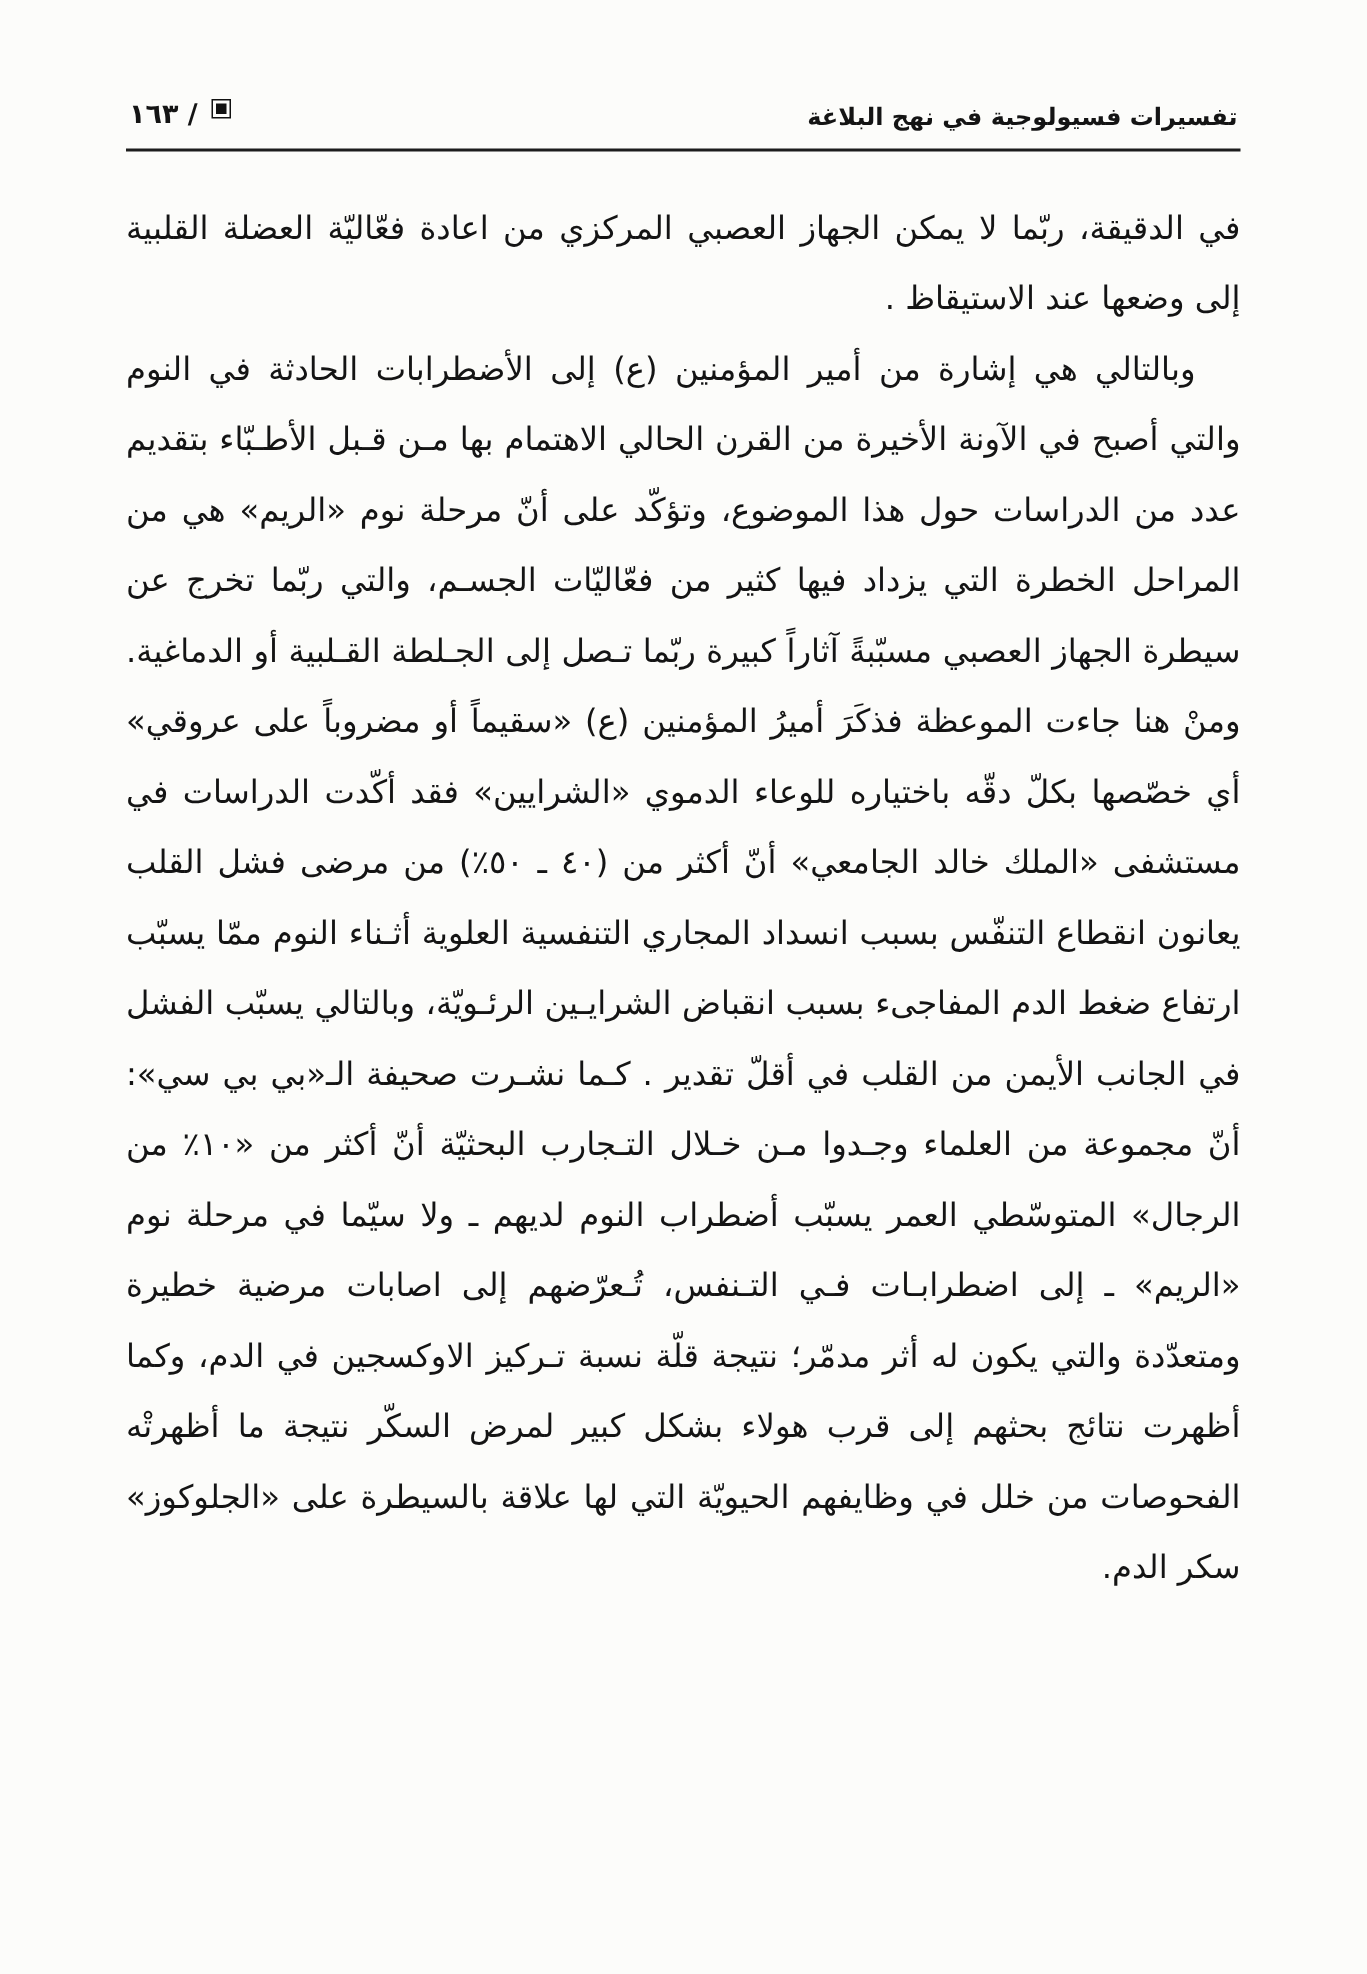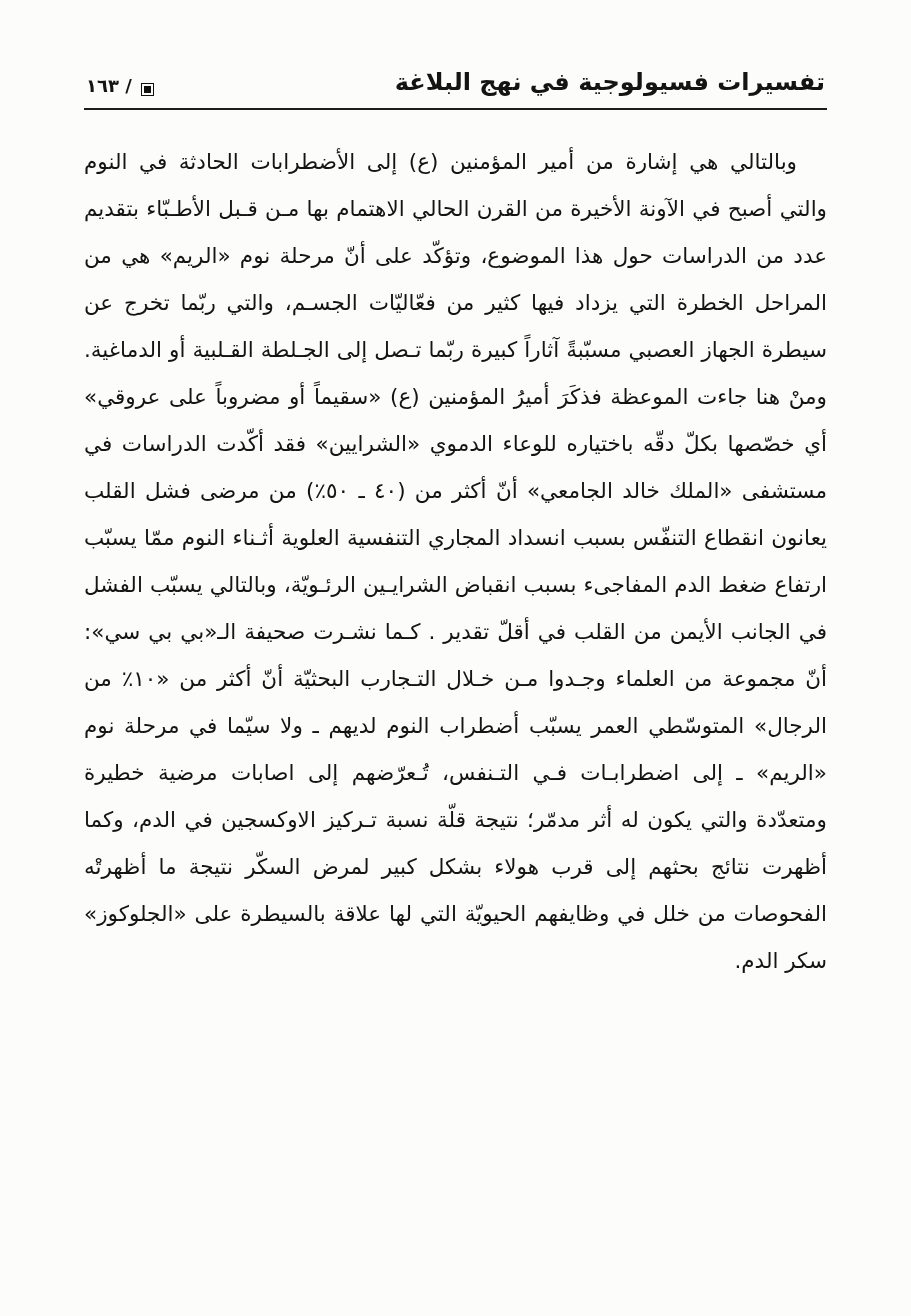--- a/index.html
+++ b/index.html
@@ -20,27 +20,27 @@
     font-family: "DejaVu Sans", sans-serif;
     overflow: hidden;
   }
   .header {
     display: flex;
     align-items: flex-end;
     justify-content: space-between;
     padding: 0 2px 12px 2px;
   }
   .header-title {
-    font-size: 24px;
+    font-size: 16px;
     font-weight: bold;
     margin-top: 32px;
   }
   .page-no {
     display: flex;
-    align-items: flex-end;
+    align-items: flex-start;
     gap: 9px;
     font-size: 18px;
     font-weight: bold;
     direction: ltr;
   }
   .ornament {
     width: 13px;
     height: 13px;
     border: 1.5px solid #111;
     display: inline-block;
@@ -83,16 +83,17 @@
     <div class="header-title">تفسيرات فسيولوجية في نهج البلاغة</div>
     <div class="page-no">
       <span>١٦٣ /</span>
       <span class="ornament"></span>
     </div>
   </div>
 
   <hr class="rule">
 
   <div class="body-text" id="body-text">
+      <p><span>في الدقيقة، ربّما لا يمكن الجهاز العصبي المركزي من اعادة فعّاليّة العضلة القلبية إلى وضعها عند الاستيقاظ .</span></p>
       <p class="indent"><span>وبالتالي هي إشارة من أمير المؤمنين (ع) إلى الأضطرابات الحادثة في النوم والتي أصبح في الآونة الأخيرة من القرن الحالي الاهتمام بها مـن قـبل الأطـبّاء بتقديم عدد من الدراسات حول هذا الموضوع، وتؤكّد على أنّ مرحلة نوم «الريم» هي من المراحل الخطرة التي يزداد فيها كثير من فعّاليّات الجسـم، والتي ربّما تخرج عن سيطرة الجهاز العصبي مسبّبةً آثاراً كبيرة ربّما تـصل إلى الجـلطة القـلبية أو الدماغية. ومنْ هنا جاءت الموعظة فذكَرَ أميرُ المؤمنين (ع) «سقيماً أو مضروباً على عروقي» أي خصّصها بكلّ دقّه باختياره للوعاء الدموي «الشرايين» فقد أكّدت الدراسات في مستشفى </span><span class="b">«الملك خالد الجامعي»</span><span> أنّ أكثر من (٤٠ ـ ٥٠٪) من مرضى فشل القلب يعانون انقطاع التنفّس بسبب انسداد المجاري التنفسية العلوية أثـناء النوم ممّا يسبّب ارتفاع ضغط الدم المفاجىء بسبب انقباض الشرايـين الرئـويّة، وبالتالي يسبّب الفشل في الجانب الأيمن من القلب في أقلّ تقدير . كـما نشـرت صحيفة الـ«بي بي سي»: أنّ مجموعة من العلماء وجـدوا مـن خـلال التـجارب البحثيّة أنّ أكثر من «١٠٪ من الرجال» المتوسّطي العمر يسبّب أضطراب النوم لديهم ـ ولا سيّما في مرحلة نوم «الريم» ـ إلى اضطرابـات فـي التـنفس، تُـعرّضهم إلى اصابات مرضية خطيرة ومتعدّدة والتي يكون له أثر مدمّر؛ نتيجة قلّة نسبة تـركيز الاوكسجين في الدم، وكما أظهرت نتائج بحثهم إلى قرب هولاء بشكل كبير لمرض السكّر نتيجة ما أظهرتْه الفحوصات من خلل في وظايفهم الحيويّة التي لها علاقة بالسيطرة على </span><span class="b">«الجلوكوز»</span><span> سكر الدم.</span></p>
     </div>
 
 </div>
 
 </body></html>

